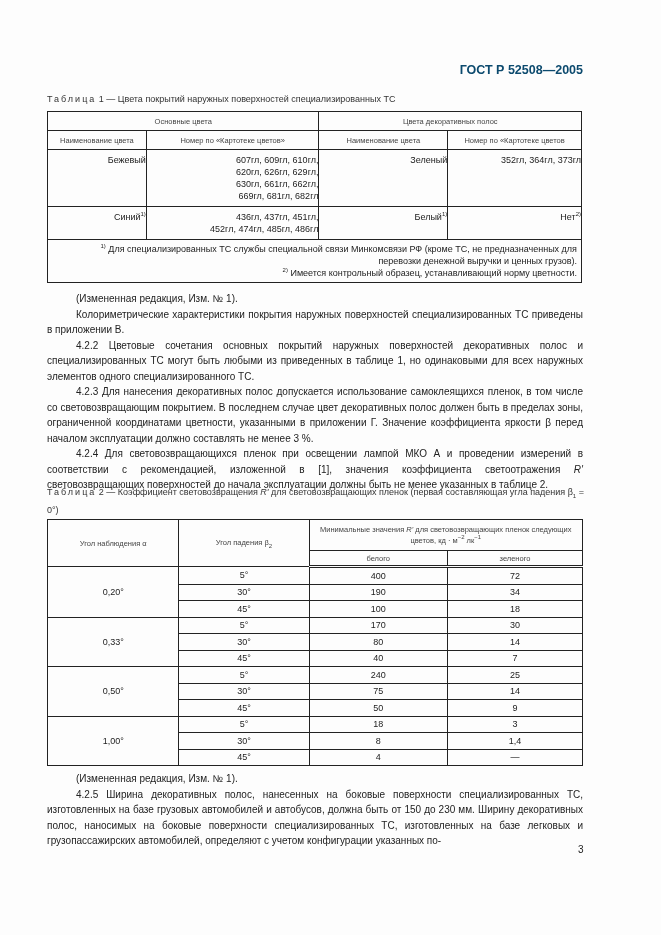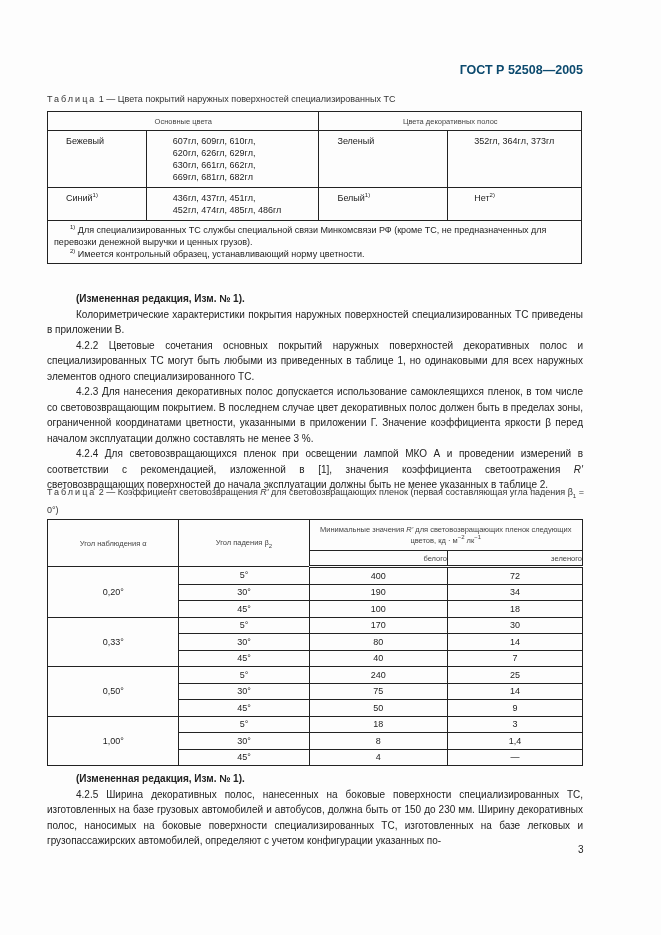--- a/index.html
+++ b/index.html
@@ -16,36 +16,36 @@
     font-weight: bold; font-size: 12.5px; color: #0c4a6e;
   }
   .caption {
     position: absolute; left: 47px; font-size: 9px; color: #333; line-height: 14px;
   }
   .caption .spaced { letter-spacing: 2px; }
   table { border-collapse: collapse; position: absolute; font-size: 9px; color: #222; }
   td, th { border: 1px solid #222; padding: 0; font-weight: normal; }
   #t1 { left: 47px; top: 111px; width: 535px; border-radius: 9px; }
   #t1 th { height: 18px; font-size: 7.5px; color: #444; text-align: center; }
-  #t1 td { vertical-align: top; line-height: 12px; padding-top: 4px; padding-bottom: 4px; }
+  #t1 td { vertical-align: top; line-height: 12px; padding-top: 4px; padding-bottom: 4px; text-align: right; }
   #t1 td.name { padding-left: 18px; }
   #t1 td.codes { padding-left: 26px; }
   #t1 td.note { padding: 3px 4px 3px 6px; line-height: 12px; }
   #t1 td.note .ind { padding-left: 16px; }
   sup { font-size: 6px; vertical-align: 4px; line-height: 0; }
   .body-text {
     position: absolute; left: 47px; width: 536px;
     font-size: 10px; line-height: 15.5px; text-align: justify; color: #222;
   }
   .body-text p { margin: 0; }
   .body-text .ind { text-indent: 29px; }
-  .bold { font-weight: bold; }
+  .bold { font-weight: normal; }
   #t2 { left: 47px; top: 519px; width: 536px; }
   #t2 th { font-size: 7.5px; color: #444; text-align: center; }
-  #t2 thead tr:last-child th { border-bottom: 3px double #222; text-align: right; }
+  #t2 thead tr:last-child th { border-bottom: 3px double #222; }
   #t2 td { text-align: center; height: 15.5px; font-size: 9px; }
   .pagenum { position: absolute; left: 578px; top: 844px; font-size: 10px; color: #222; }
 </style>
 </head>
 <body>
 
 <div class="header">ГОСТ Р 52508—2005</div>
 
 <div class="caption" style="top:92px;">
   <span class="spaced">Таблица</span><span> 1 — Цвета покрытий наружных поверхностей специализированных ТС</span>
@@ -55,20 +55,26 @@
   <colgroup>
       <col style="width:99px">
       <col style="width:173px">
       <col style="width:129px">
       <col style="width:134px">
     </colgroup>
   <thead>
     <tr>
       <th colspan="2">Основные цвета</th>
       <th colspan="2">Цвета декоративных полос</th>
+    </tr>
+    <tr>
+      <th>Наименование цвета</th>
+      <th>Номер по «Картотеке цветов»</th>
+      <th>Наименование цвета</th>
+      <th>Номер по «Картотеке цветов</th>
     </tr>
   </thead>
   <tbody>
     <tr>
       <td class="name"><span>Бежевый</span></td>
       <td class="codes">
         <div>607гл, 609гл, 610гл,</div>
         <div>620гл, 626гл, 629гл,</div>
         <div>630гл, 661гл, 662гл,</div>
         <div>669гл, 681гл, 682гл</div>

